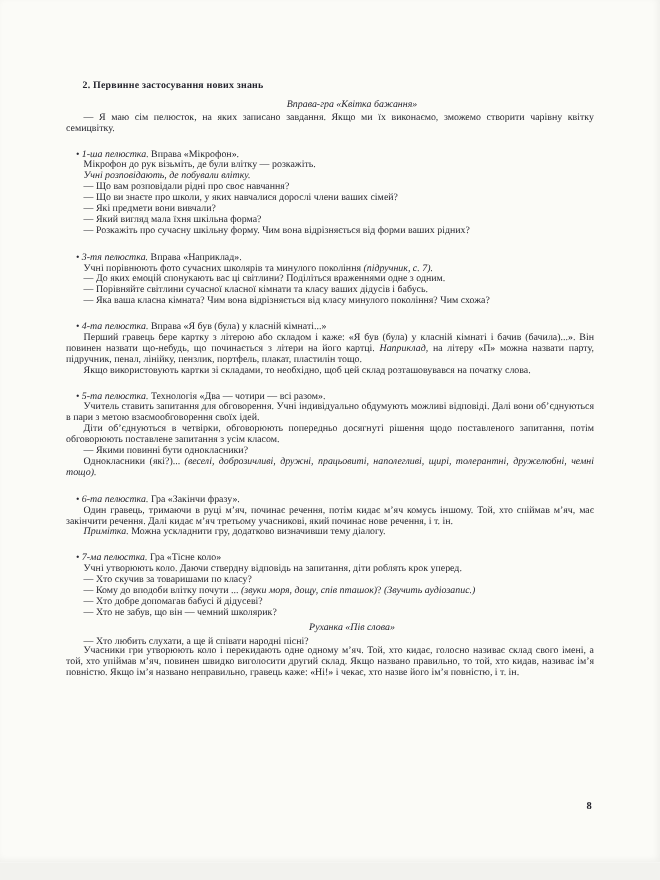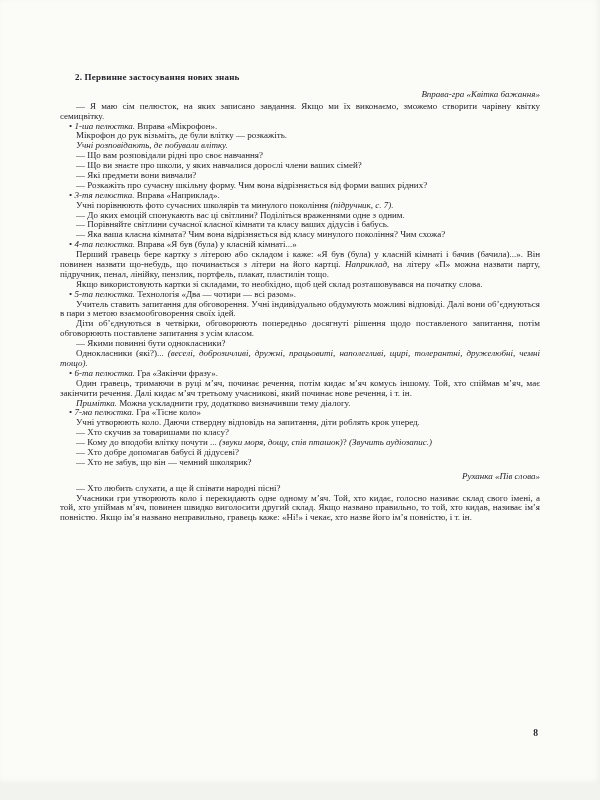--- a/index.html
+++ b/index.html
@@ -36,26 +36,26 @@
     text-indent:15px;
     margin-bottom:7px;
     letter-spacing:0.2px;
     text-align:left;
   }
   .label{
     font-style:italic;
     text-indent:0;
     margin-top:4px;
     margin-bottom:2px;
-    text-align:right;
+    text-align:center;
     margin-left:40px;
   }
   .para{text-indent:16px;}
   .dialog{text-indent:16px;}
-  .bullet{text-indent:9px;margin-top:0;}
+  .bullet{text-indent:9px;margin-top:14px;}
   .page-number{
     position:absolute;
     right:62px;bottom:46px;
     color:var(--ink);
     font-size:9.5px;
     font-weight:bold;
   }
 </style>
 </head>
 <body>
@@ -64,20 +64,21 @@
   <div class="content">
       <p class="blk heading"><span class="b">2.  Первинне застосування нових знань</span></p>
       <p class="blk label"><i>Вправа-гра «Квітка бажання»</i></p>
       <p class="blk para"><span>— Я маю сім пелюсток, на яких записано завдання. Якщо ми їх виконаємо, зможемо створити чарівну квітку семицвітку.</span></p>
       <p class="blk bullet"><span>•&nbsp;</span><i>1-ша пелюстка.</i><span> Вправа «Мікрофон».</span></p>
       <p class="blk para"><span>Мікрофон до рук візьміть, де були влітку — розкажіть.</span></p>
       <p class="blk para"><i>Учні розповідають, де побували влітку.</i></p>
       <p class="blk dialog"><span>— Що вам розповідали рідні про своє навчання?</span></p>
       <p class="blk dialog"><span>— Що ви знаєте про школи, у яких навчалися дорослі члени ваших сімей?</span></p>
       <p class="blk dialog"><span>— Які предмети вони вивчали?</span></p>
+      <p class="blk dialog"><span>— Який вигляд мала їхня шкільна форма?</span></p>
       <p class="blk dialog"><span>— Розкажіть про сучасну шкільну форму. Чим вона відрізняється від форми ваших рідних?</span></p>
       <p class="blk bullet"><span>•&nbsp;</span><i>3-тя пелюстка.</i><span> Вправа «Наприклад».</span></p>
       <p class="blk para"><span>Учні порівнюють фото сучасних школярів та минулого покоління </span><i>(підручник, с. 7).</i></p>
       <p class="blk dialog"><span>— До яких емоцій спонукають вас ці світлини? Поділіться враженнями одне з одним.</span></p>
       <p class="blk dialog"><span>— Порівняйте світлини сучасної класної кімнати та класу ваших дідусів і бабусь.</span></p>
       <p class="blk dialog"><span>— Яка ваша класна кімната? Чим вона відрізняється від класу минулого покоління? Чим схожа?</span></p>
       <p class="blk bullet"><span>•&nbsp;</span><i>4-та пелюстка.</i><span> Вправа «Я був (була) у класній кімнаті...»</span></p>
       <p class="blk para"><span>Перший гравець бере картку з літерою або складом і каже: «Я був (була) у класній кімнаті і бачив (бачила)...». Він повинен назвати що-небудь, що починається з літери на його картці. </span><i>Наприклад,</i><span> на літеру «П» можна назвати парту, підручник, пенал, лінійку, пензлик, портфель, плакат, пластилін тощо.</span></p>
       <p class="blk para"><span>Якщо використовують картки зі складами, то необхідно, щоб цей склад розташовувався на початку слова.</span></p>
       <p class="blk bullet"><span>•&nbsp;</span><i>5-та пелюстка.</i><span> Технологія «Два — чотири — всі разом».</span></p>

